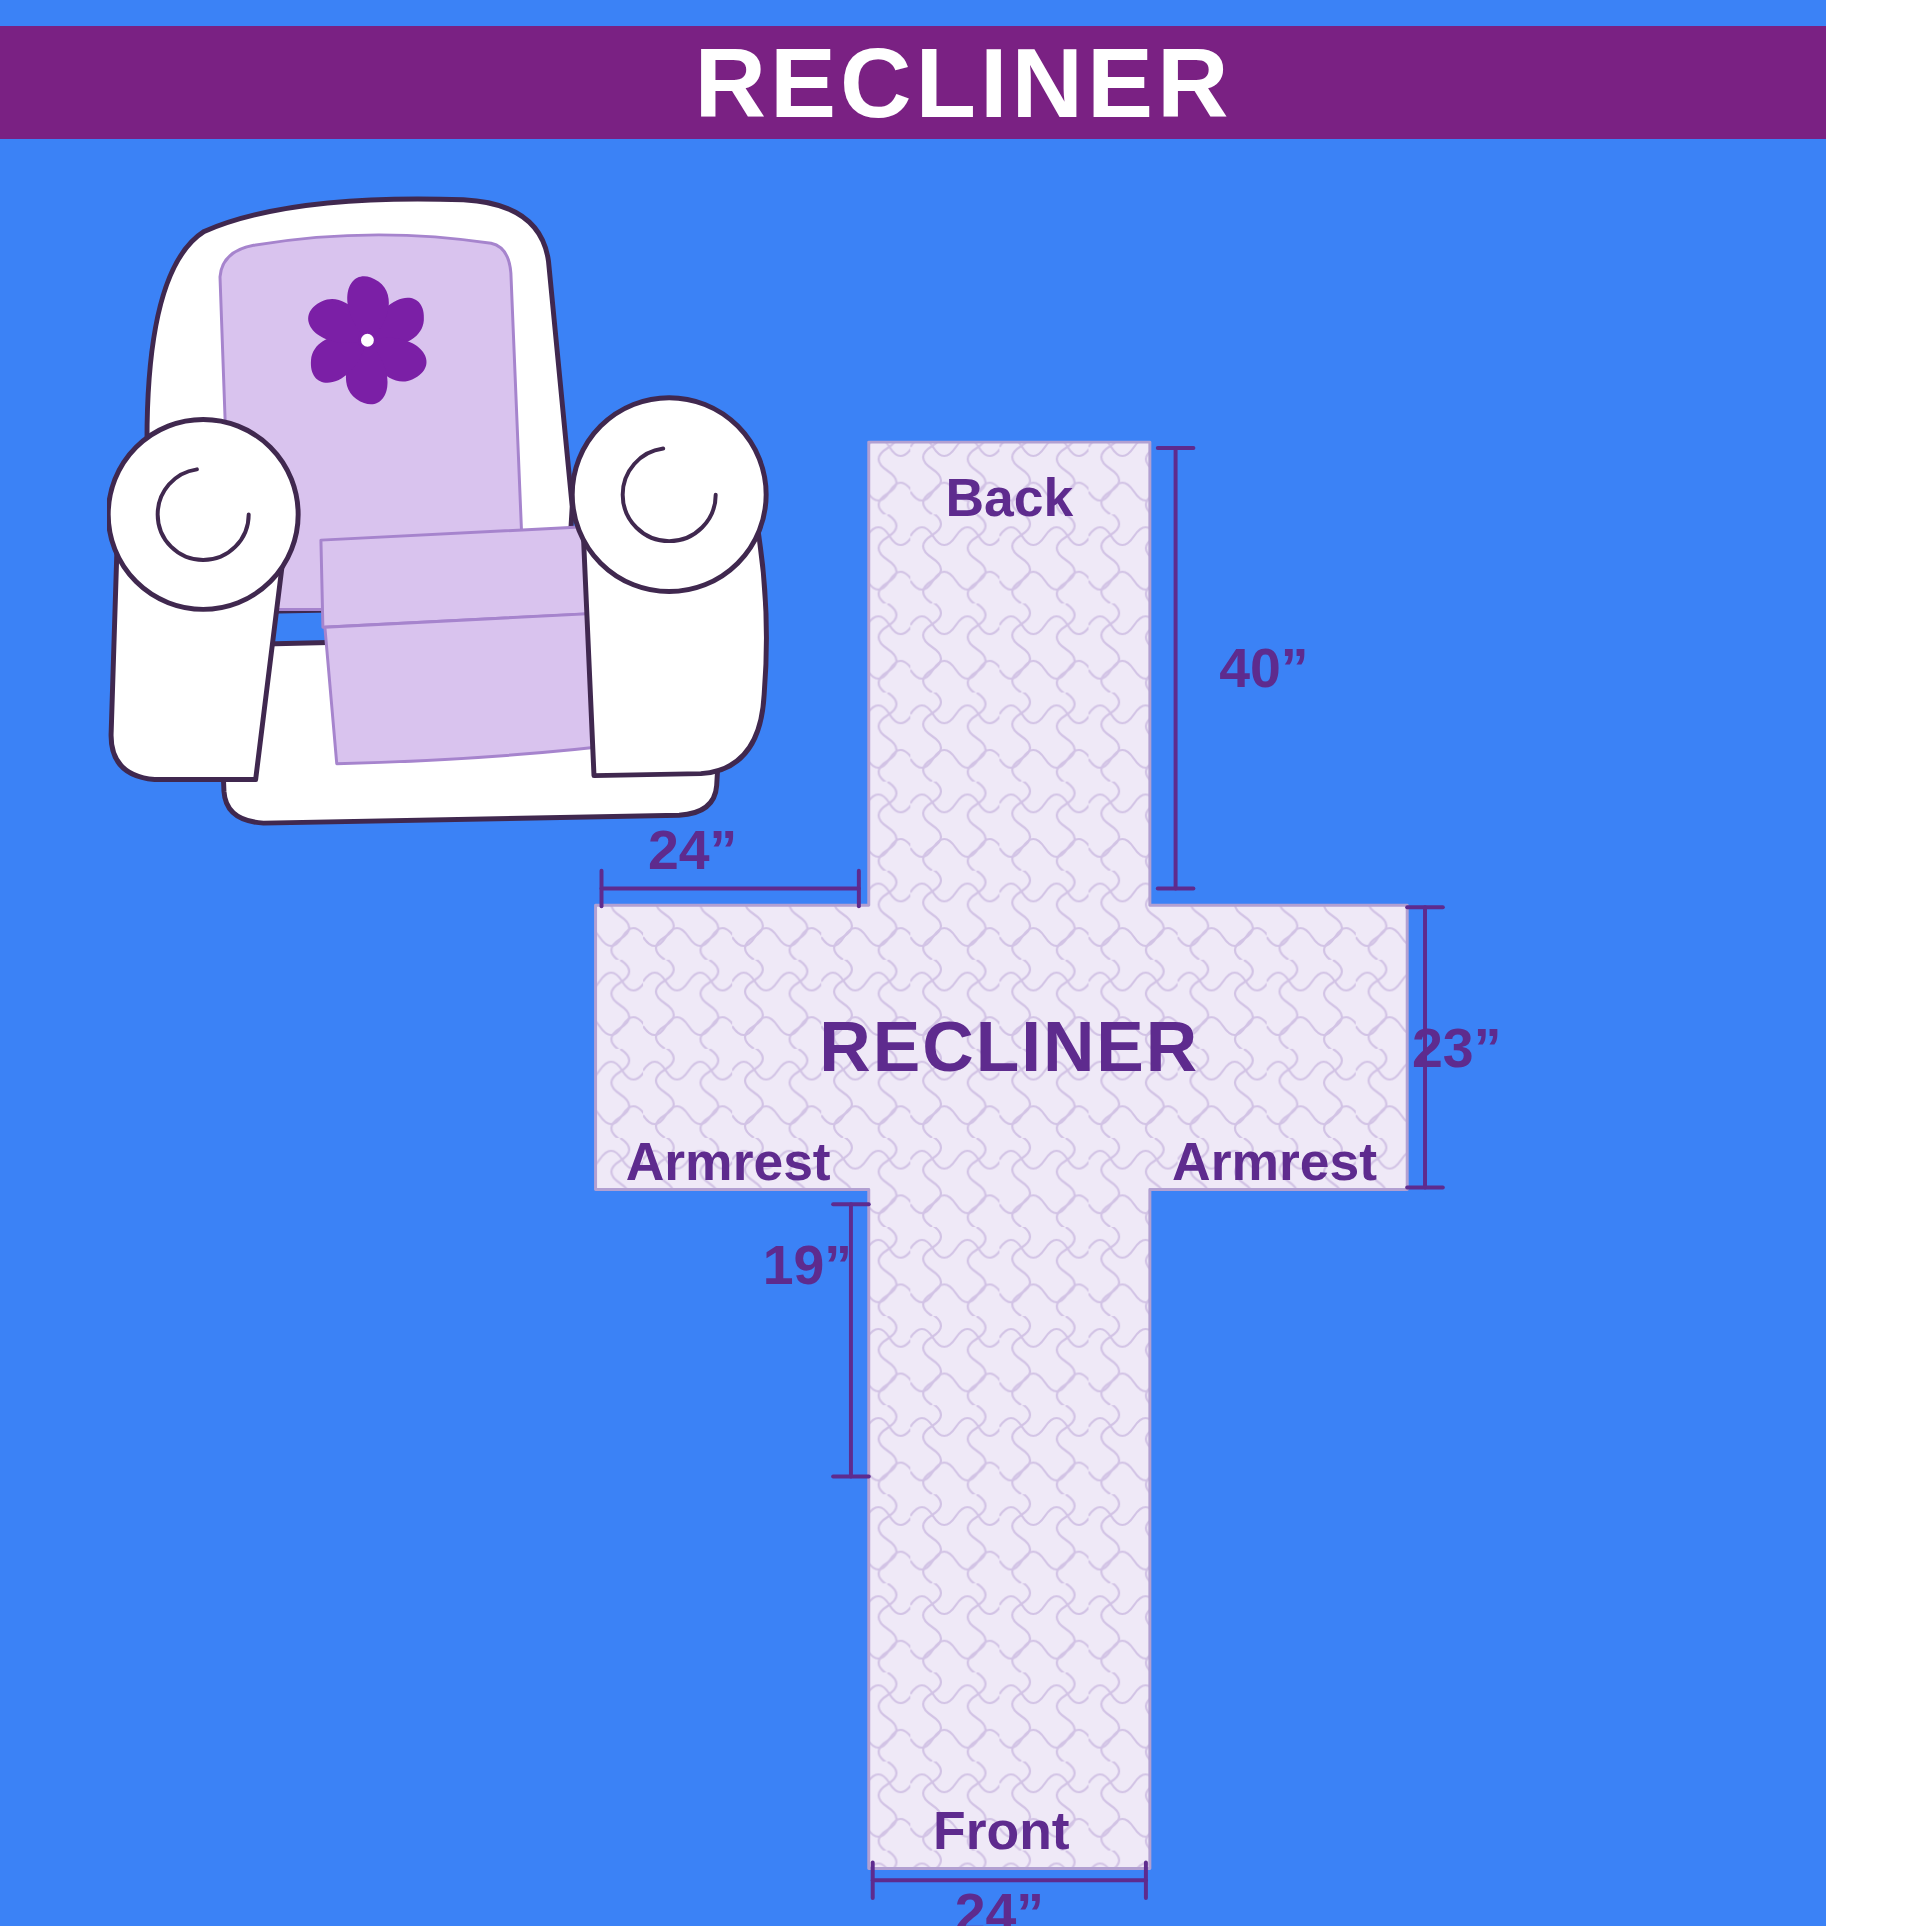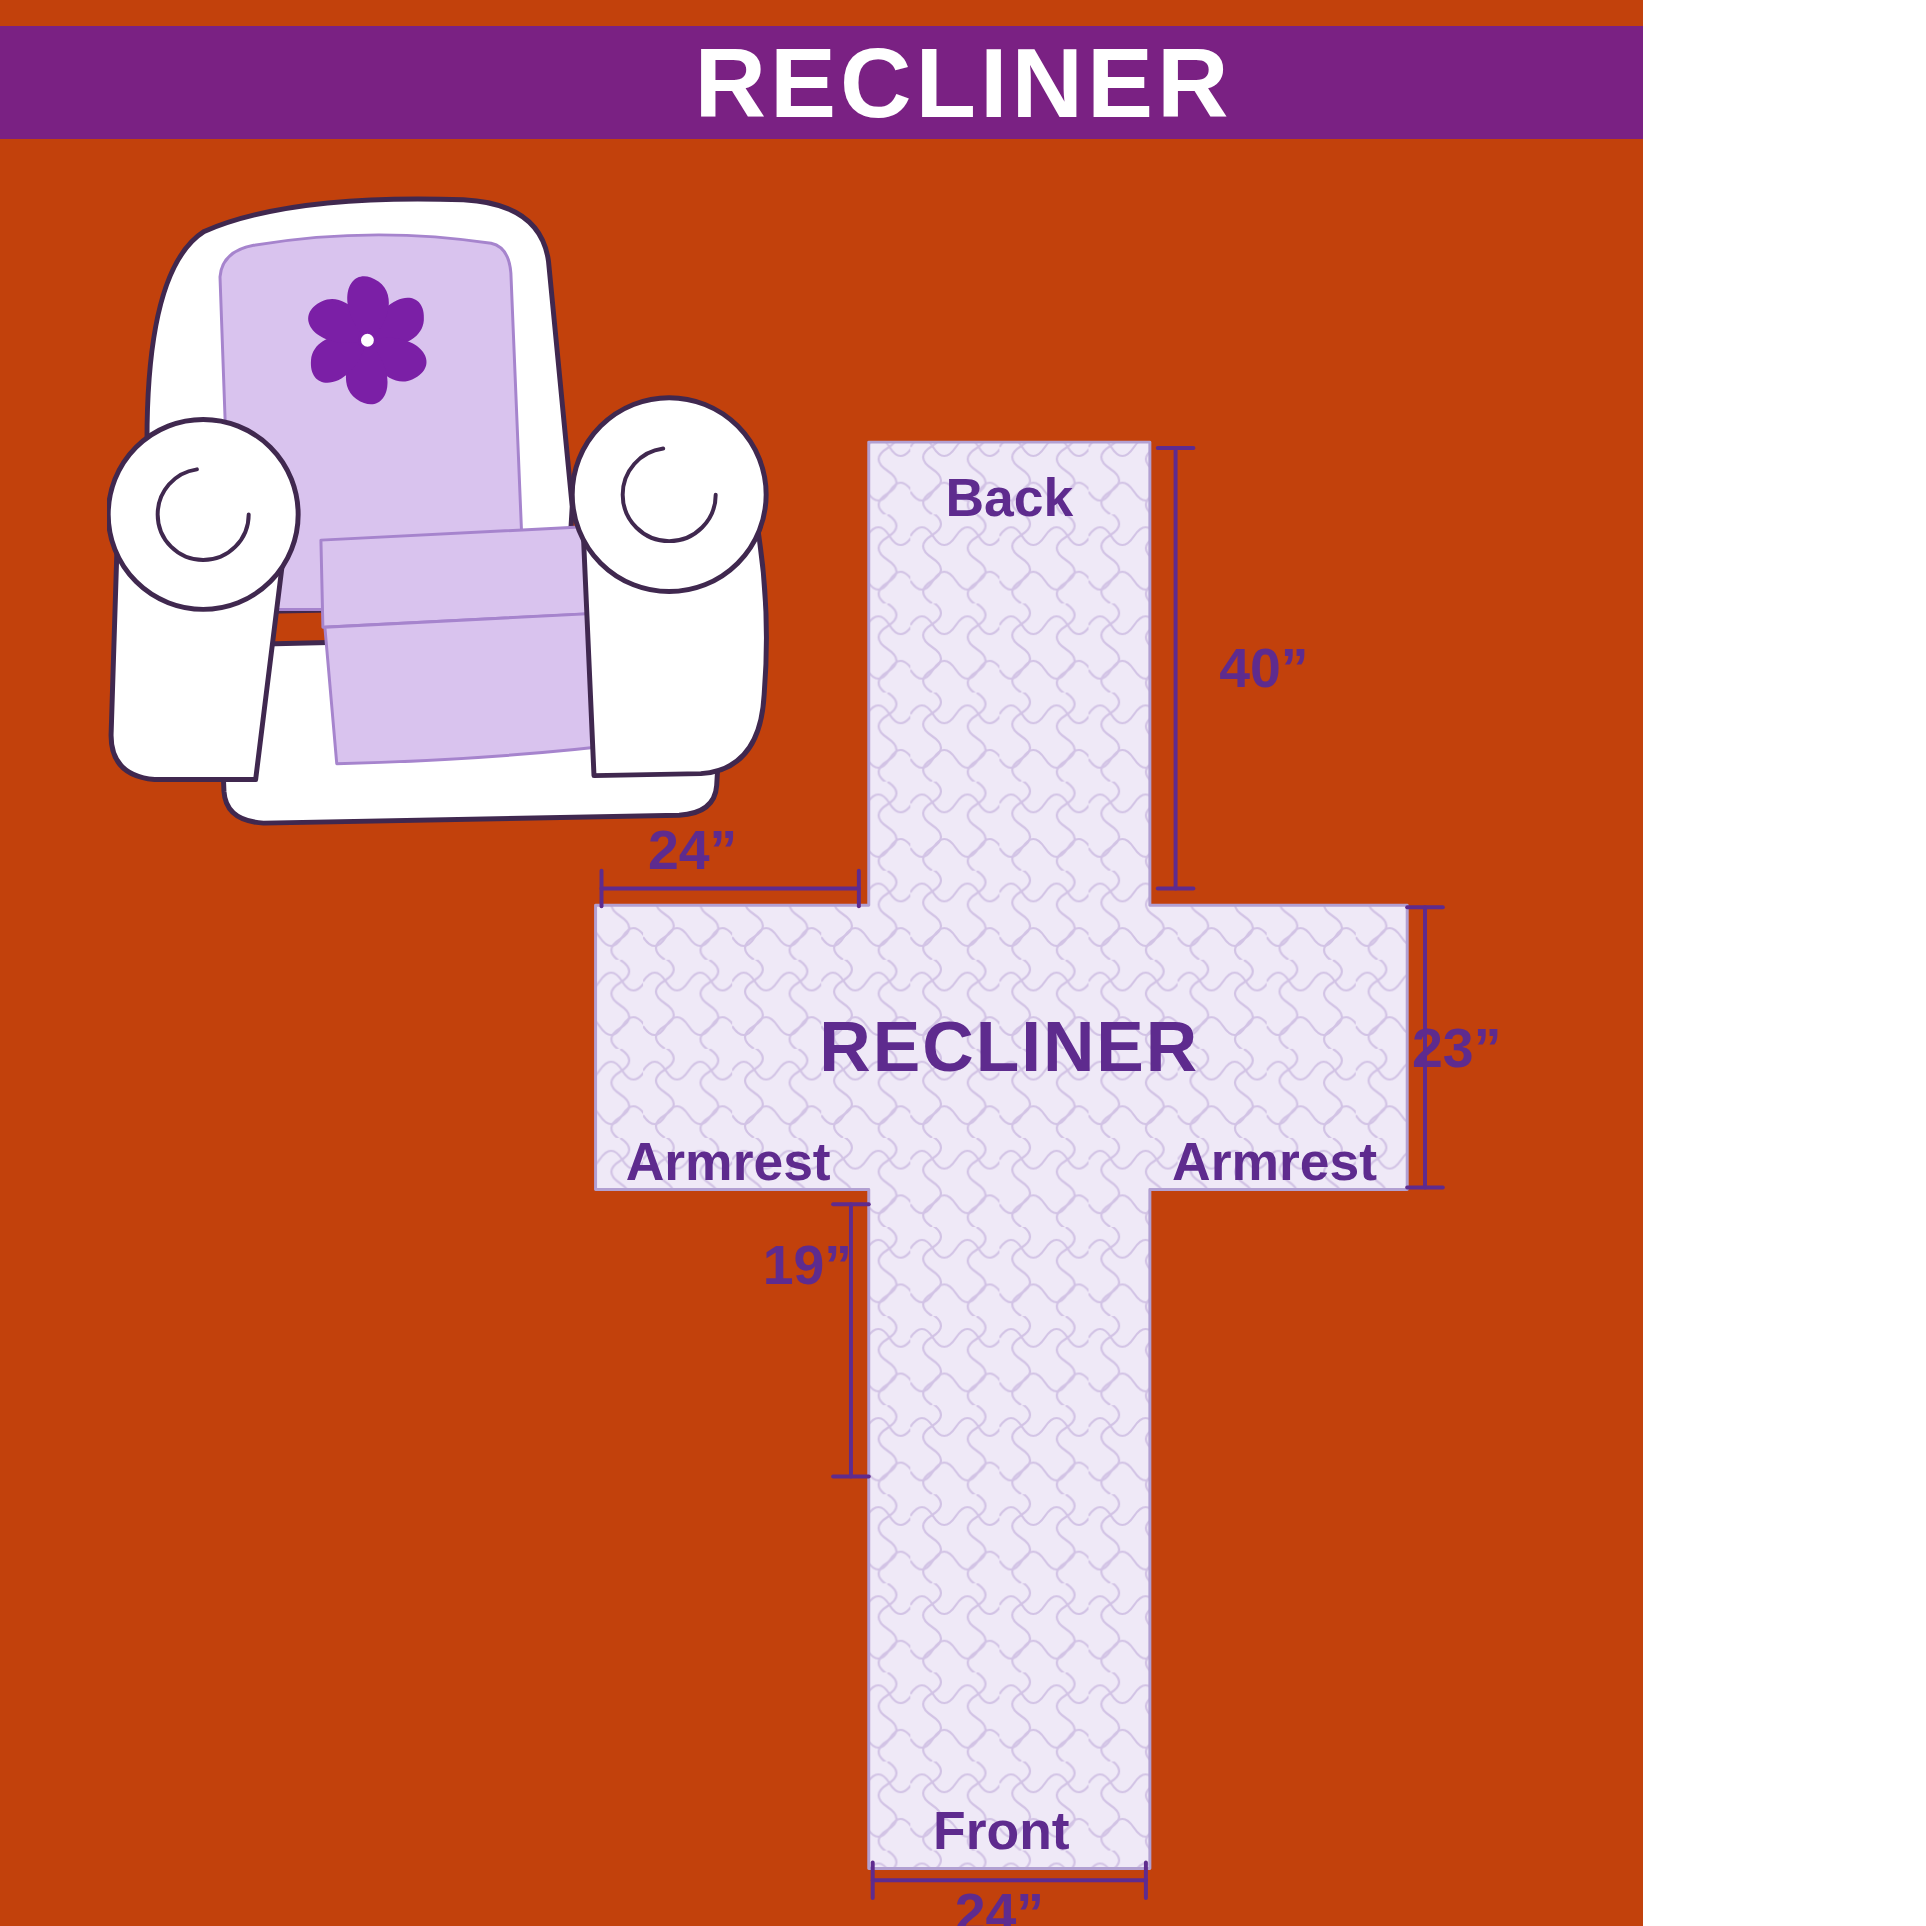--- a/index.html
+++ b/index.html
@@ -1,19 +1,19 @@
 <!DOCTYPE html>
 <html><head>
 <meta charset="utf-8">
 <style>
   html,body{margin:0;padding:0;background:#ffffff;}
   .canvas{
     position:relative;
-    width:1643px;height:1927px;
-    background:#c2410c;
+    width:1826px;height:1927px;
+    background:#3b82f6;
     overflow:hidden;
     font-family:"Liberation Sans",sans-serif;
   }
   .header-band{
     position:absolute;
     left:0;top:26px;width:1927px;height:113px;
     background:#7a2183;
     display:flex;align-items:center;justify-content:center;
   }
   .header-band h1{

